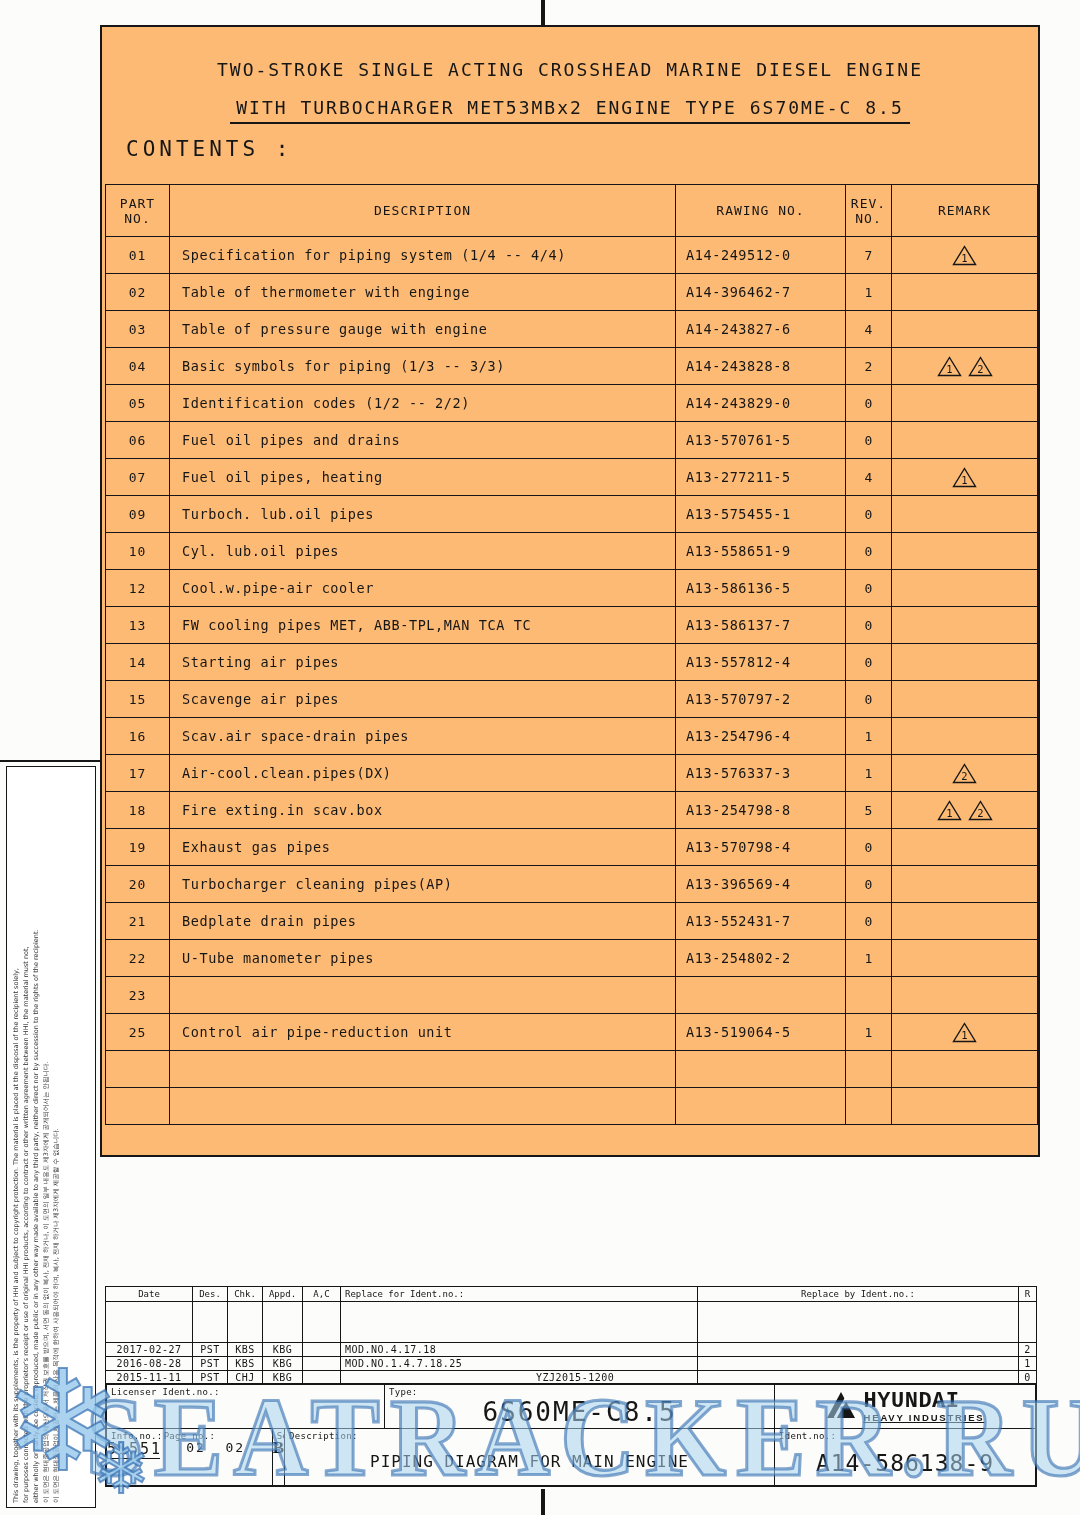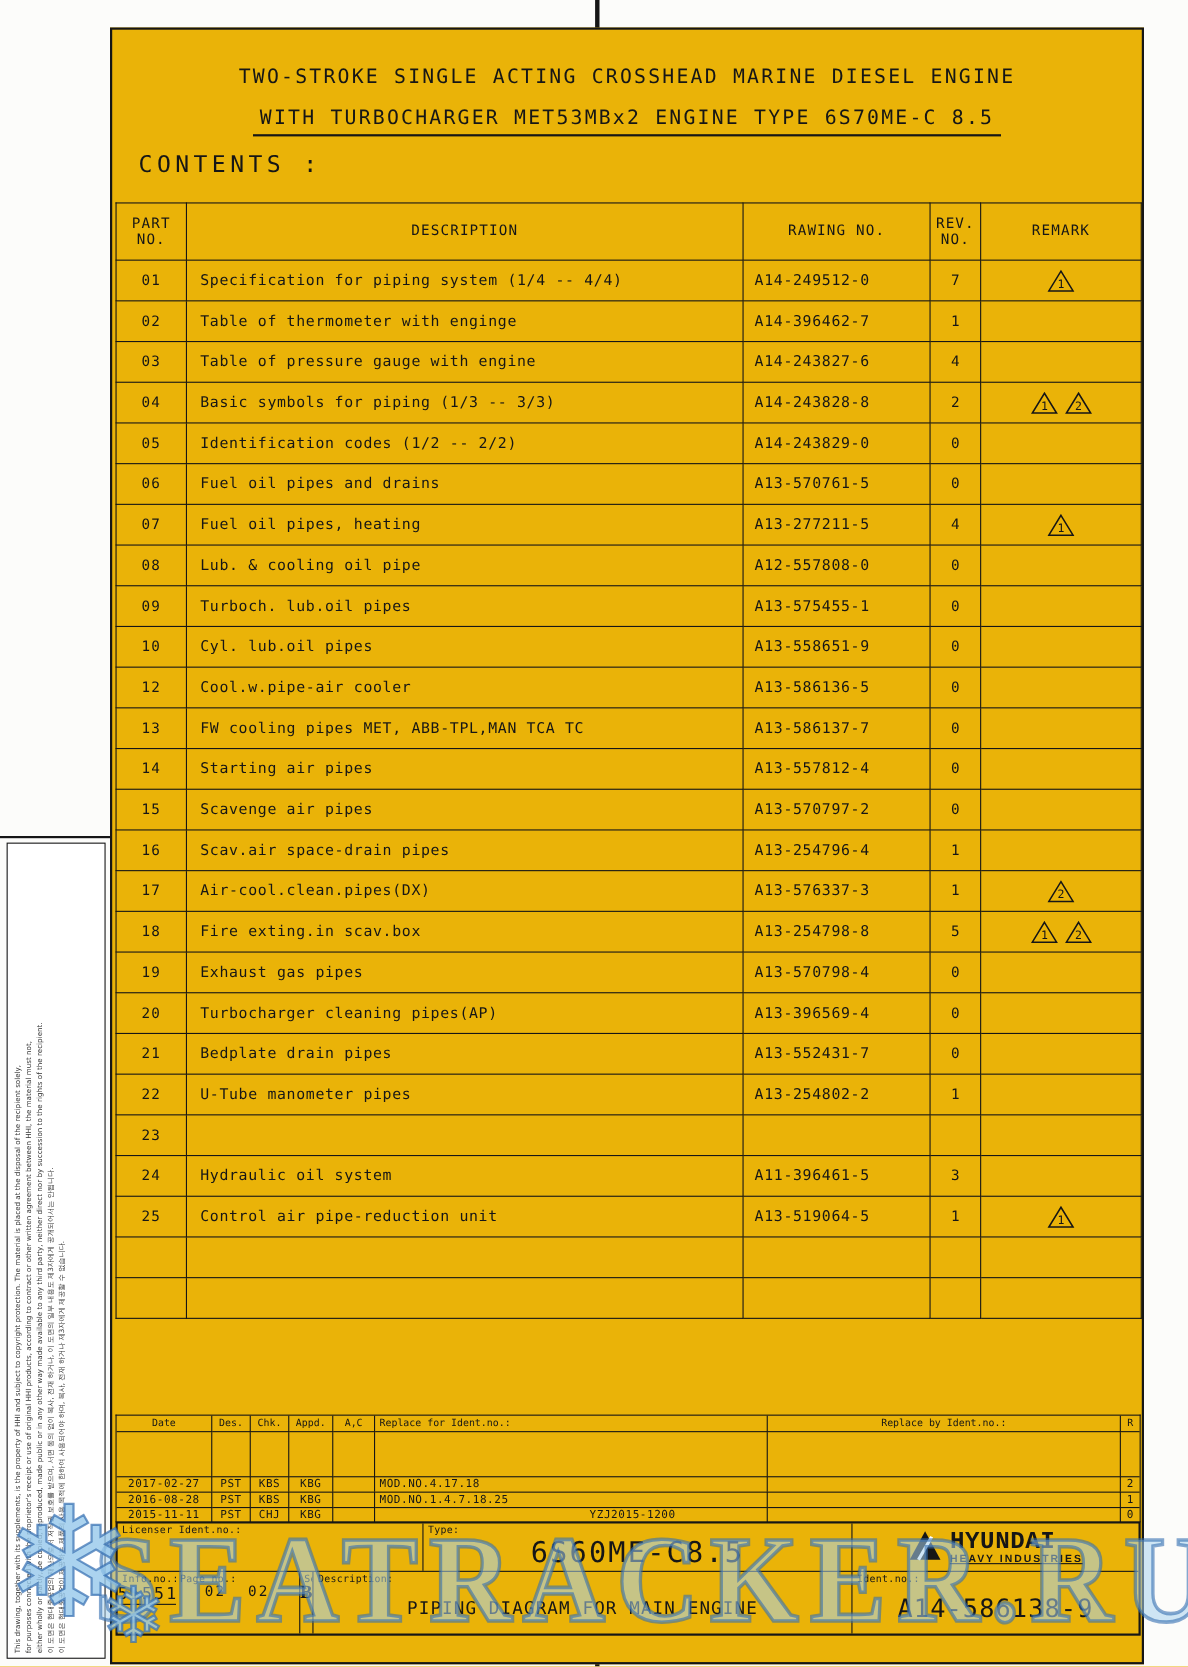--- a/index.html
+++ b/index.html
@@ -14,21 +14,21 @@
   .margin-line { position:absolute; left:0; top:760px; width:100px; height:2px; background:#161616; }
 
   
   .left-strip-border { position:absolute; left:6px; top:766px; width:90px; height:742px; border:1.5px solid #161616; background:#fff; }
   .legal { position:absolute; left:11px; top:1503px; width:734px; height:82px;
     transform-origin:top left; transform:rotate(-90deg); overflow:hidden;
     font-family:"DejaVu Sans", sans-serif; font-size:6.5px; line-height:10px; color:#333; }
   .legal-line { white-space:nowrap; }
 
   
-  .frame { position:absolute; left:100px; top:25px; width:940px; height:1488px; border:2px solid #161616; background:#eab308; }
+  .frame { position:absolute; left:100px; top:25px; width:940px; height:1132px; border:2px solid #161616; background:#fdba74; }
 
   .title1 { position:absolute; top:32px; left:0; right:0; text-align:center; font-size:18px; letter-spacing:2px; }
   .title2 { position:absolute; top:70px; left:0; right:0; text-align:center; }
   .title2 span { font-size:18px; letter-spacing:2px; border-bottom:2px solid #161616; padding:0 6px 4px; }
   .contents { position:absolute; top:110px; left:24px; font-size:21px; letter-spacing:4px; }
 
   
   .ctable { position:absolute; left:3px; top:157px; width:932px; border-collapse:collapse; table-layout:fixed; }
   .ctable th, .ctable td { border:1.5px solid #161616; padding:0; overflow:hidden; white-space:nowrap; }
   .ctable thead tr { height:52px; }
@@ -192,27 +192,20 @@
             <td class="c-part">07</td>
             <td class="c-desc">Fuel oil pipes, heating</td>
             <td class="c-draw">A13-277211-5</td>
             <td class="c-rev">4</td>
             <td class="c-remark"><svg class="tri" width="25" height="21" viewBox="0 0 25 21">
                 <polygon points="12.5,1.5 23.5,19.5 1.5,19.5" fill="none" stroke="#161616" stroke-width="1.4"></polygon>
                 <text x="12.5" y="16.5" text-anchor="middle" font-size="10.5" font-family="DejaVu Sans Mono, monospace" fill="#161616">1</text>
               </svg></td>
           </tr>
           <tr>
-            <td class="c-part">08</td>
-            <td class="c-desc">Lub. &amp; cooling oil pipe</td>
-            <td class="c-draw">A12-557808-0</td>
-            <td class="c-rev">0</td>
-            <td class="c-remark"></td>
-          </tr>
-          <tr>
             <td class="c-part">09</td>
             <td class="c-desc">Turboch. lub.oil pipes</td>
             <td class="c-draw">A13-575455-1</td>
             <td class="c-rev">0</td>
             <td class="c-remark"></td>
           </tr>
           <tr>
             <td class="c-part">10</td>
             <td class="c-desc">Cyl. lub.oil pipes</td>
             <td class="c-draw">A13-558651-9</td>
@@ -303,27 +296,20 @@
             <td class="c-desc">U-Tube manometer pipes</td>
             <td class="c-draw">A13-254802-2</td>
             <td class="c-rev">1</td>
             <td class="c-remark"></td>
           </tr>
           <tr>
             <td class="c-part">23</td>
             <td class="c-desc"></td>
             <td class="c-draw"></td>
             <td class="c-rev"></td>
-            <td class="c-remark"></td>
-          </tr>
-          <tr>
-            <td class="c-part">24</td>
-            <td class="c-desc">Hydraulic oil system</td>
-            <td class="c-draw">A11-396461-5</td>
-            <td class="c-rev">3</td>
             <td class="c-remark"></td>
           </tr>
           <tr>
             <td class="c-part">25</td>
             <td class="c-desc">Control air pipe-reduction unit</td>
             <td class="c-draw">A13-519064-5</td>
             <td class="c-rev">1</td>
             <td class="c-remark"><svg class="tri" width="25" height="21" viewBox="0 0 25 21">
                 <polygon points="12.5,1.5 23.5,19.5 1.5,19.5" fill="none" stroke="#161616" stroke-width="1.4"></polygon>
                 <text x="12.5" y="16.5" text-anchor="middle" font-size="10.5" font-family="DejaVu Sans Mono, monospace" fill="#161616">1</text>

